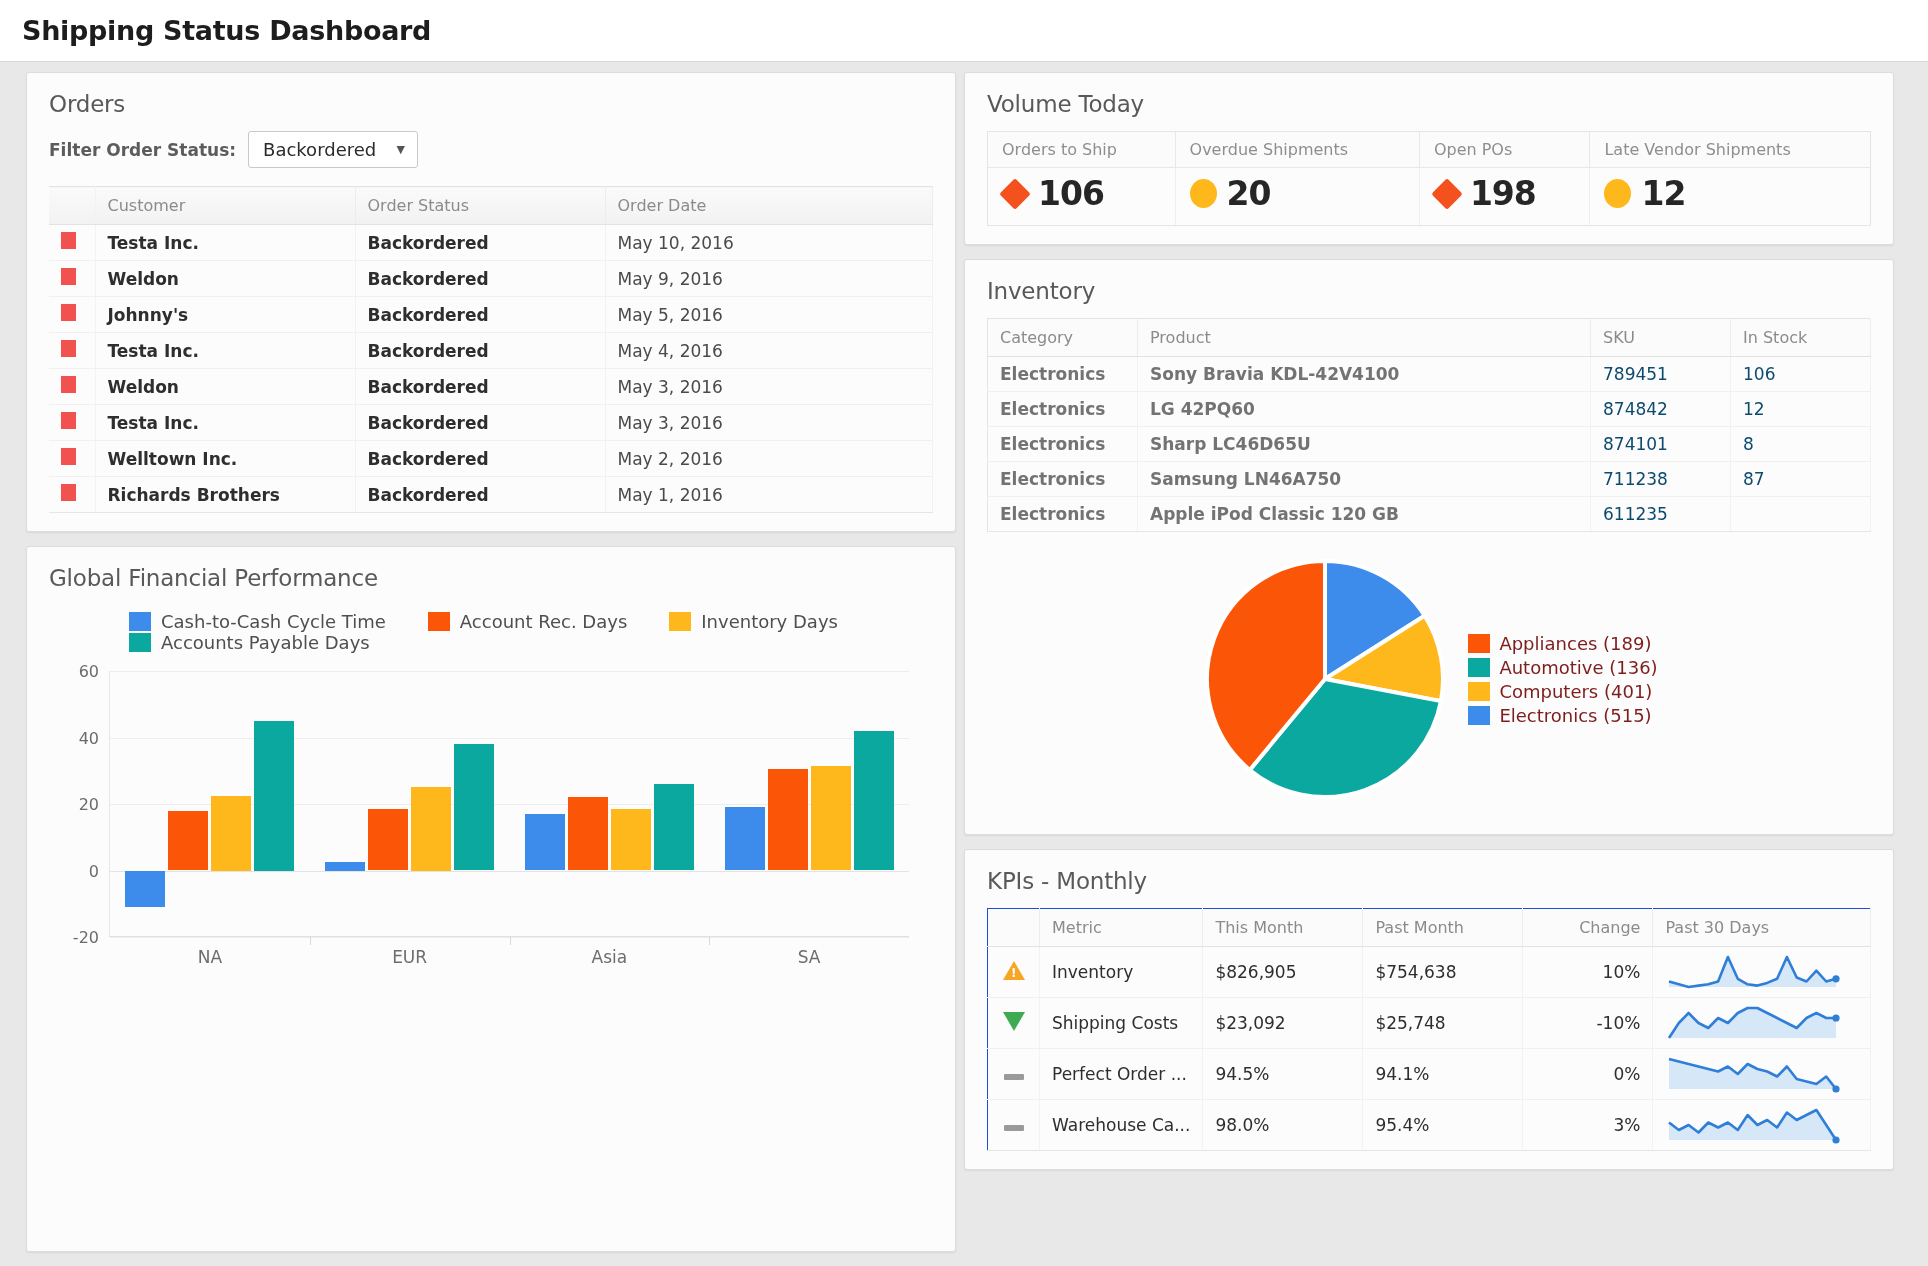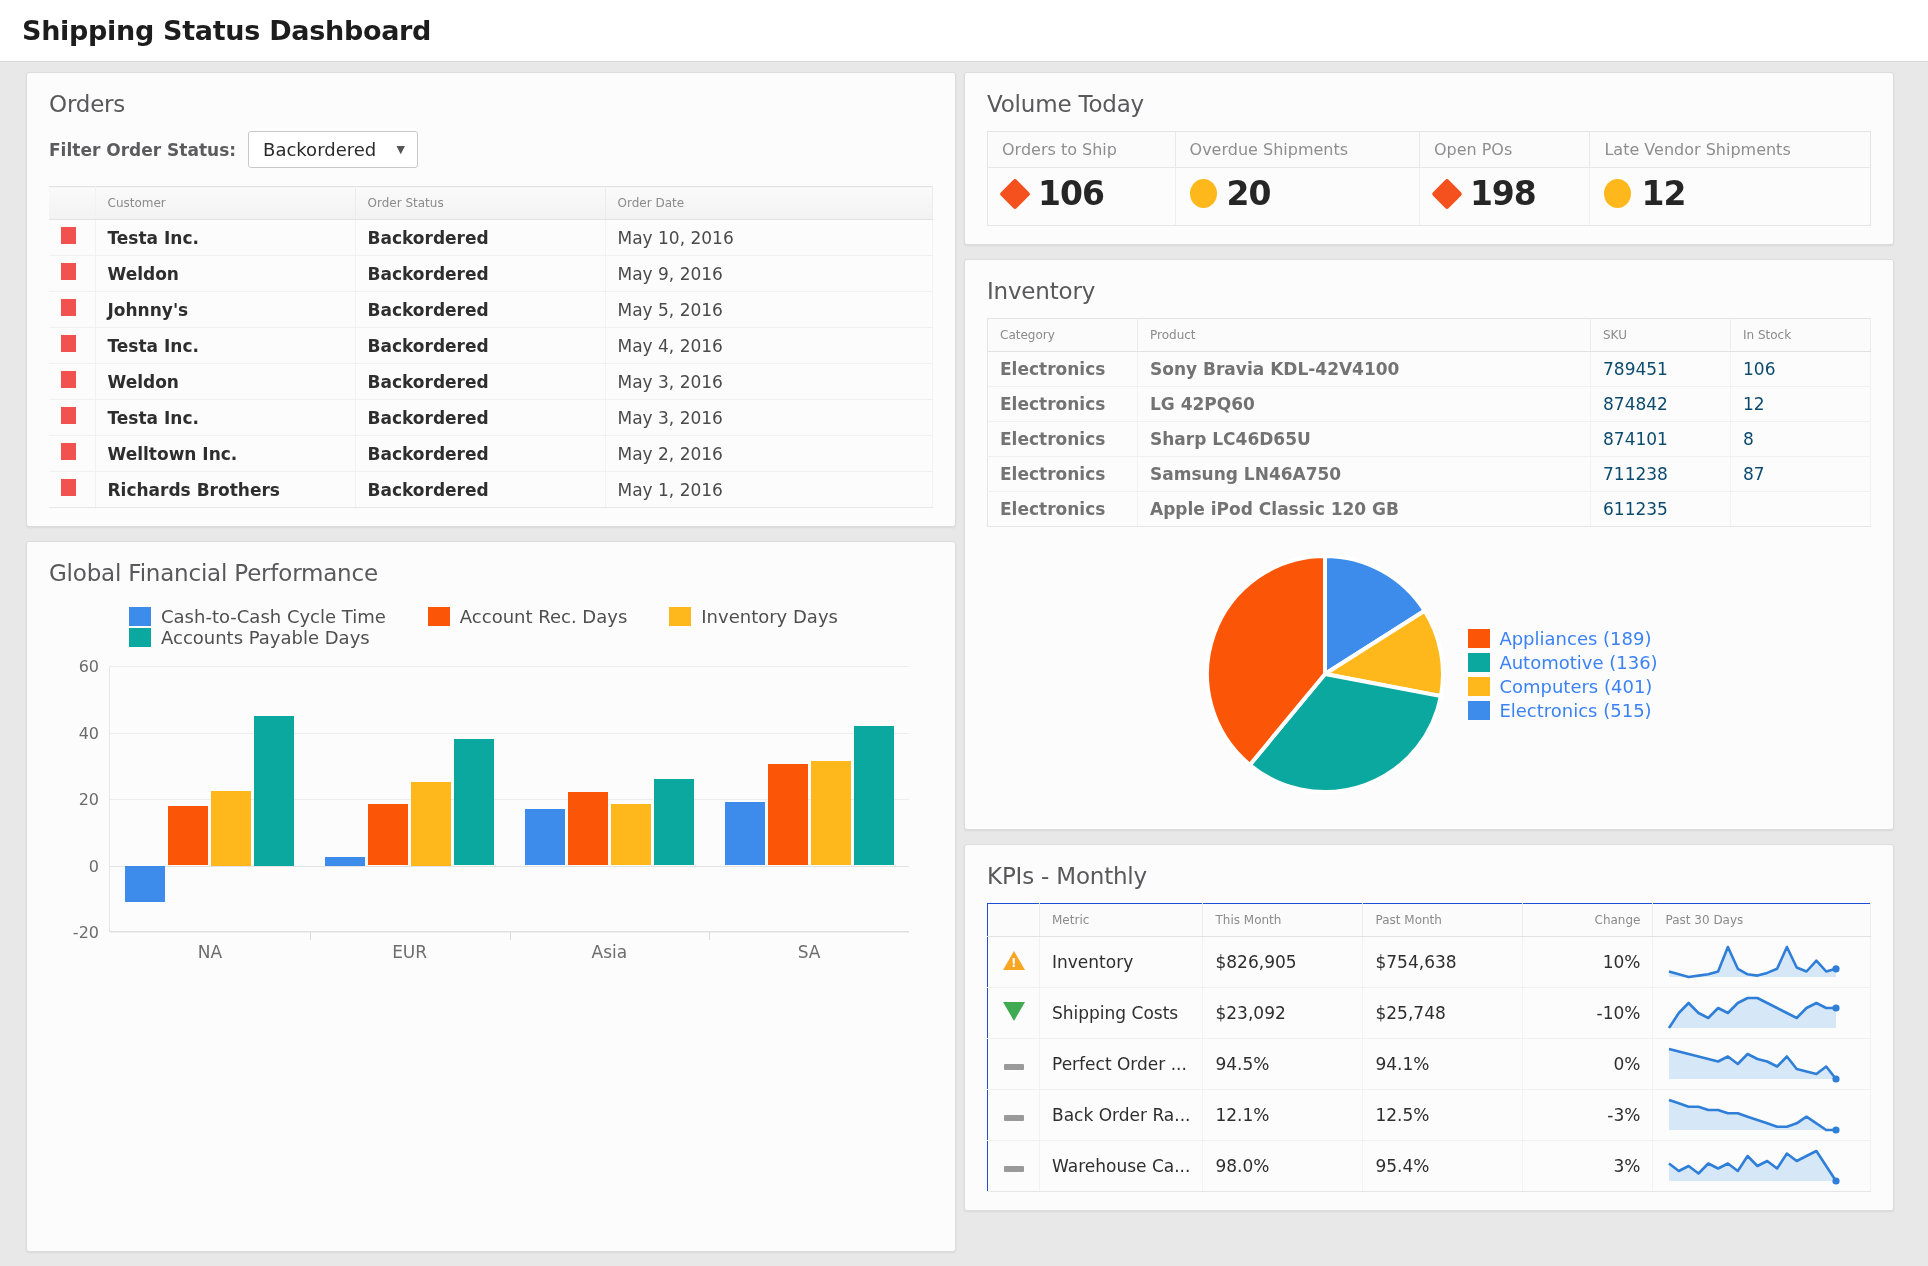--- a/index.html
+++ b/index.html
@@ -51,21 +51,21 @@
     font-size: 18px; color: #2b2b2b; cursor: pointer;
   }
   .select-caret { font-size: 11px; color: #555; margin-left: 18px; }
 
   table { border-collapse: collapse; width: 100%; }
   thead th {
     background: linear-gradient(#fafafa, #f2f2f2);
     border-top: 1px solid #e2e2e2;
     border-bottom: 1px solid #e2e2e2;
     border-right: 1px solid #ececec;
-    color: #8b8b8d; font-weight: 400; font-size: 12px;
+    color: #8b8b8d; font-weight: 400; font-size: 16px;
     text-align: left; padding: 9px 12px;
   }
   tbody td {
     border-bottom: 1px solid #f0f0f0;
     border-right: 1px solid #f2f2f2;
     padding: 7px 12px; font-size: 17px; color: #2e2e2e;
     white-space: nowrap; overflow: hidden;
   }
   tbody tr:last-child td { border-bottom: 1px solid #e6e6e6; }
   .ord-flag-col { width: 46px; border-right: 1px solid #f2f2f2; }
@@ -101,21 +101,21 @@
 
   
   .inv-table { border: 1px solid #e4e4e4; }
   .inv-table thead th { border-top: none; background: #fbfbfb; }
   .inv-table tbody td { font-weight: bold; color: #737373; font-size: 17px; }
   .inv-table tbody td.sku { font-weight: normal; color: #0c4a6e; }
 
   
   .pie-area { display: flex; align-items: center; justify-content: center; gap: 10px; padding: 22px 0 12px 0; }
   .pie-legend { display: flex; flex-direction: column; gap: 3px; }
-  .pie-legend-row { display: flex; align-items: center; gap: 9px; font-size: 18px; color: #3b82f6; padding-left: 8px; }
+  .pie-legend-row { display: flex; align-items: center; gap: 9px; font-size: 18px; color: #7f1d1d; padding-left: 8px; }
   .legend-chip { width: 22px; height: 19px; flex: 0 0 auto; }
 
   
   .kpi-table { border: 1px solid #1d4ed8; }
   .kpi-table thead th { border-top: none; background: #fbfbfb; }
   .kpi-ico-col { width: 52px; text-align: center; }
   .kpi-table tbody td { font-size: 17px; color: #2e2e2e; padding: 6px 12px; }
   .num-right { text-align: right; }
   .tri-up-warn {
     width: 0; height: 0; border-left: 11px solid transparent;
@@ -480,34 +480,20 @@
                 <td>
                   <svg class="spark-svg" width="175" height="38">
                     <polygon points="4.0,4.0 13.8,6.5 23.6,9.0 33.5,11.5 43.3,14.0 53.1,16.5 62.9,11.5 72.8,19.0 82.6,9.0 92.4,14.0 102.2,16.5 112.1,21.5 121.9,11.5 131.7,24.0 141.5,26.5 151.4,29.0 161.2,21.5 171.0,34.0 171.0,34 4.0,34" fill="#cfe3f7" opacity="0.85"></polygon>
                     <polyline points="4.0,4.0 13.8,6.5 23.6,9.0 33.5,11.5 43.3,14.0 53.1,16.5 62.9,11.5 72.8,19.0 82.6,9.0 92.4,14.0 102.2,16.5 112.1,21.5 121.9,11.5 131.7,24.0 141.5,26.5 151.4,29.0 161.2,21.5 171.0,34.0" fill="none" stroke="#2f7ed8" stroke-width="2.6" stroke-linejoin="round"></polyline>
                     <circle cx="171.0" cy="34.0" r="3.6" fill="#2f7ed8"></circle>
                   </svg>
                 </td>
               </tr>
               <tr>
                 <td class="kpi-ico-col"><span class="dash-flat"></span></td>
-                <td>Back Order Ra...</td>
-                <td>12.1%</td>
-                <td>12.5%</td>
-                <td class="num-right">-3%</td>
-                <td>
-                  <svg class="spark-svg" width="175" height="38">
-                    <polygon points="4.0,4.0 13.8,7.3 23.6,10.7 33.5,10.7 43.3,14.0 53.1,14.0 62.9,17.3 72.8,17.3 82.6,20.7 92.4,24.0 102.2,27.3 112.1,30.7 121.9,30.7 131.7,27.3 141.5,20.7 151.4,27.3 161.2,34.0 171.0,34.0 171.0,34 4.0,34" fill="#cfe3f7" opacity="0.85"></polygon>
-                    <polyline points="4.0,4.0 13.8,7.3 23.6,10.7 33.5,10.7 43.3,14.0 53.1,14.0 62.9,17.3 72.8,17.3 82.6,20.7 92.4,24.0 102.2,27.3 112.1,30.7 121.9,30.7 131.7,27.3 141.5,20.7 151.4,27.3 161.2,34.0 171.0,34.0" fill="none" stroke="#2f7ed8" stroke-width="2.6" stroke-linejoin="round"></polyline>
-                    <circle cx="171.0" cy="34.0" r="3.6" fill="#2f7ed8"></circle>
-                  </svg>
-                </td>
-              </tr>
-              <tr>
-                <td class="kpi-ico-col"><span class="dash-flat"></span></td>
                 <td>Warehouse Ca...</td>
                 <td>98.0%</td>
                 <td>95.4%</td>
                 <td class="num-right">3%</td>
                 <td>
                   <svg class="spark-svg" width="175" height="38">
                     <polygon points="4.0,16.5 13.8,24.0 23.6,19.0 33.5,26.5 43.3,16.5 53.1,21.5 62.9,16.5 72.8,24.0 82.6,9.0 92.4,19.0 102.2,14.0 112.1,21.5 121.9,6.5 131.7,14.0 141.5,9.0 151.4,4.0 161.2,19.0 171.0,34.0 171.0,34 4.0,34" fill="#cfe3f7" opacity="0.85"></polygon>
                     <polyline points="4.0,16.5 13.8,24.0 23.6,19.0 33.5,26.5 43.3,16.5 53.1,21.5 62.9,16.5 72.8,24.0 82.6,9.0 92.4,19.0 102.2,14.0 112.1,21.5 121.9,6.5 131.7,14.0 141.5,9.0 151.4,4.0 161.2,19.0 171.0,34.0" fill="none" stroke="#2f7ed8" stroke-width="2.6" stroke-linejoin="round"></polyline>
                     <circle cx="171.0" cy="34.0" r="3.6" fill="#2f7ed8"></circle>
                   </svg>

